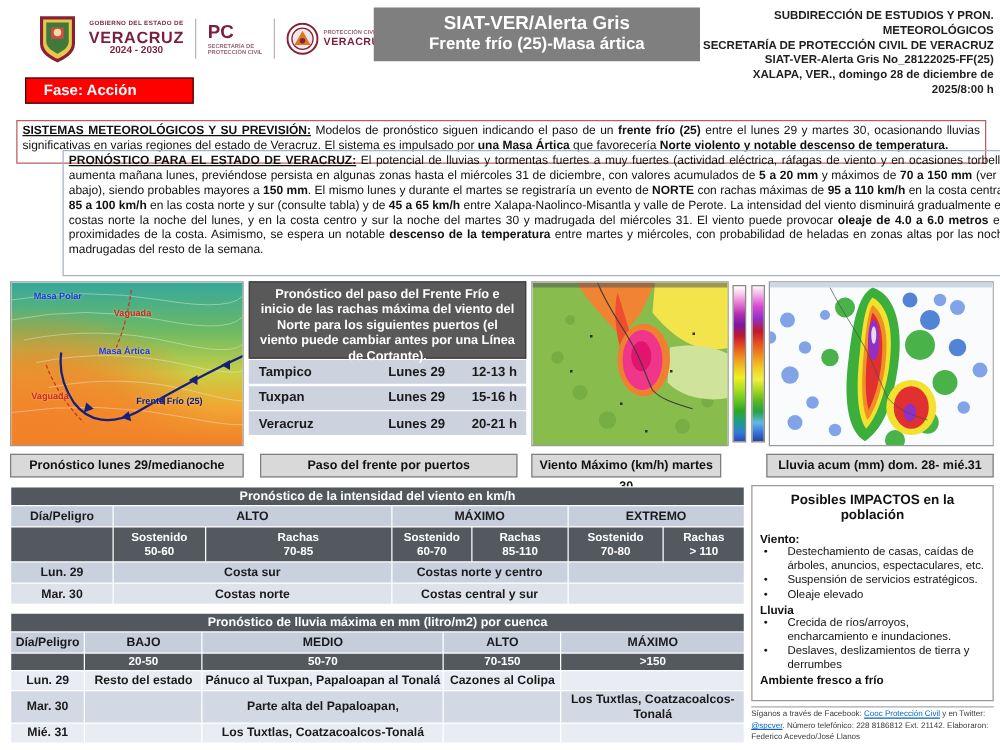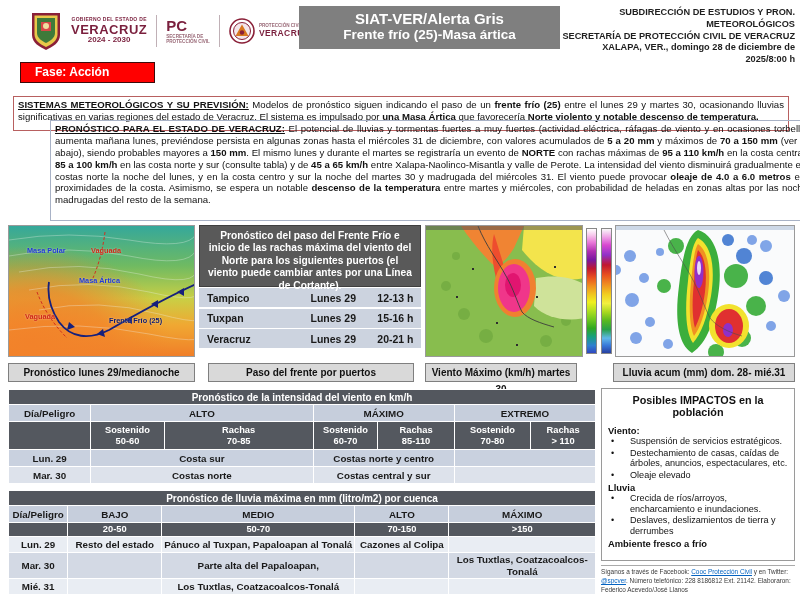--- a/index.html
+++ b/index.html
@@ -36,21 +36,21 @@
     line-height:1.24; text-align:justify; color:#111; }
   .para .b { font-weight:bold; }
   .para .u { font-weight:bold; text-decoration:underline; }
   .para1 { top:84px; height:35px; border:1px solid #b86060; overflow:hidden;margin-top:12px; }
   .para2 { top:120px; height:101px; border:1px solid #a8b2c6; overflow:hidden;margin-left:37px; }
 
   
   .map-box { position:absolute; top:225px; height:132px; border:1px solid #9a9a9a; overflow:hidden; background:#fff; }
   .map-left { left:8px; width:187px; }
   .syn-label { position:absolute; font-size:7.3px; font-weight:bold; white-space:nowrap; text-shadow:0 0 2px rgba(255,255,255,.5); }
-  .syn-0 { left:18px; top:20px; color:#2038d8; }
+  .syn-0 { left:18px; top:6px; color:#2038d8; }
   .syn-1 { left:82px; top:20px; color:#d02818; }
   .syn-2 { left:70px; top:50px; color:#2038d8; }
   .syn-3 { left:16px; top:86px; color:#d02818; }
   .syn-4 { left:100px; top:90px; color:#0e1a6e; }
 
   .ports-panel { position:absolute; left:199px; top:225px; width:222px; }
   .ports-note { background:#595959; border:1px solid #3f3f3f; color:#fff; font-weight:bold; font-size:10.2px;
     text-align:center; padding:4px 6px; line-height:1.22; height:62px; }
   .ports-rows { margin-top:1px; }
   .ports-row { display:flex; background:#ccd3df; height:19px; margin-bottom:1.5px; align-items:center;
@@ -145,20 +145,21 @@
   </div>
 
   <div class="title-box">
     <div class="title-l1">SIAT-VER/Alerta Gris</div>
     <div class="title-l2">Frente frío (25)-Masa ártica</div>
   </div>
 
   <div class="hdr-right">
     <div>SUBDIRECCIÓN DE ESTUDIOS Y PRON. METEOROLÓGICOS</div>
     <div>SECRETARÍA DE PROTECCIÓN CIVIL DE VERACRUZ</div>
+    <div>SIAT-VER-Alerta Gris No_28122025-FF(25)</div>
     <div>XALAPA, VER., domingo 28 de diciembre de 2025/8:00 h</div>
   </div>
 
   <div class="phase">Fase: Acción</div>
 
   <div class="para para1"><span class="u">SISTEMAS METEOROLÓGICOS Y SU PREVISIÓN:</span><span> Modelos de pronóstico siguen indicando el paso de un </span><span class="b">frente frío (25)</span><span> entre el lunes 29 y martes 30, ocasionando lluvias significativas en varias regiones del estado de Veracruz. El sistema es impulsado por </span><span class="b">una Masa Ártica</span><span> que favorecería </span><span class="b">Norte violento y notable descenso de temperatura.</span></div>
   <div class="para para2"><span class="u">PRONÓSTICO PARA EL ESTADO DE VERACRUZ:</span><span> El potencial de lluvias y tormentas fuertes a muy fuertes (actividad eléctrica, ráfagas de viento y en ocasiones torbellinos) aumenta mañana lunes, previéndose persista en algunas zonas hasta el miércoles 31 de diciembre, con valores acumulados de </span><span class="b">5 a 20 mm</span><span> y máximos de </span><span class="b">70 a 150 mm</span><span> (ver tabla abajo), siendo probables mayores a </span><span class="b">150 mm</span><span>. El mismo lunes y durante el martes se registraría un evento de </span><span class="b">NORTE</span><span> con rachas máximas de </span><span class="b">95 a 110 km/h</span><span> en la costa central, de </span><span class="b">85 a 100 km/h</span><span> en las costa norte y sur (consulte tabla) y de </span><span class="b">45 a 65 km/h</span><span> entre Xalapa-Naolinco-Misantla y valle de Perote. La intensidad del viento disminuirá gradualmente en las costas norte la noche del lunes, y en la costa centro y sur la noche del martes 30 y madrugada del miércoles 31. El viento puede provocar </span><span class="b">oleaje de 4.0 a 6.0 metros</span><span> en las proximidades de la costa. Asimismo, se espera un notable </span><span class="b">descenso de la temperatura</span><span> entre martes y miércoles, con probabilidad de heladas en zonas altas por las noches y madrugadas del resto de la semana.</span></div>
 
   <div class="map-box map-left">
     <svg width="187" height="132" viewBox="0 0 187 132" preserveAspectRatio="none">
@@ -417,22 +418,22 @@
       <td class="rC"></td>
       <td class="rC"></td>
     </tr>
   </tbody>
     </table>
 
   <div class="impacts">
     <div class="imp-title">Posibles IMPACTOS en la población</div>
     <div class="imp-head">Viento:</div>
     <ul class="imp-list">
+      <li>Destechamiento de casas, caídas de árboles, anuncios, espectaculares, etc.</li>
       <li>Suspensión de servicios estratégicos.</li>
-      <li>Destechamiento de casas, caídas de árboles, anuncios, espectaculares, etc.</li>
       <li>Oleaje elevado</li>
     </ul>
     <div class="imp-head">Lluvia</div>
     <ul class="imp-list">
       <li>Crecida de ríos/arroyos, encharcamiento e inundaciones.</li>
       <li>Deslaves, deslizamientos de tierra y derrumbes</li>
     </ul>
     <div class="imp-head">Ambiente fresco a frío</div>
   </div>
 

